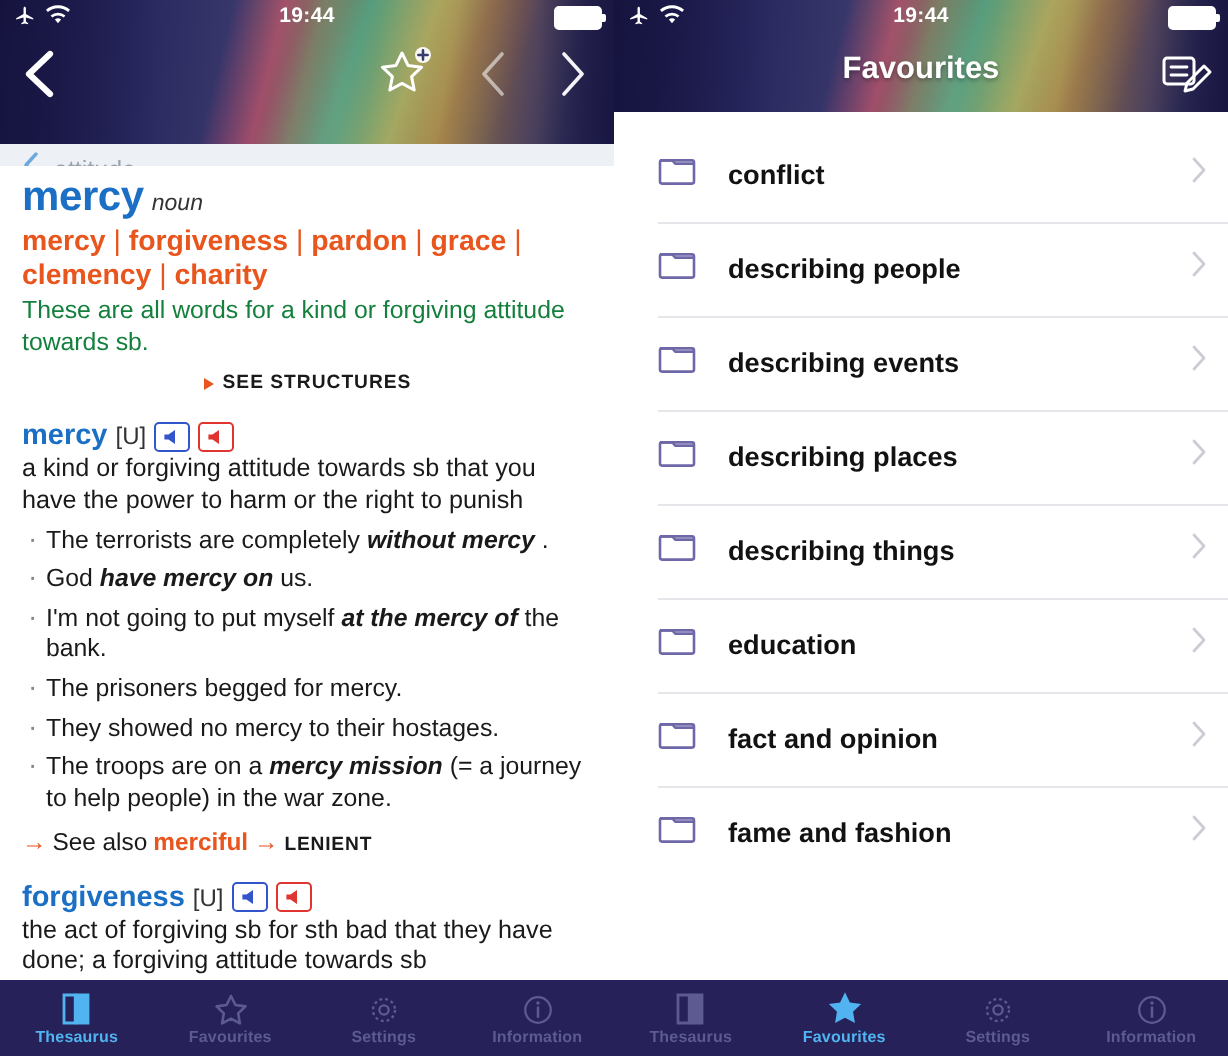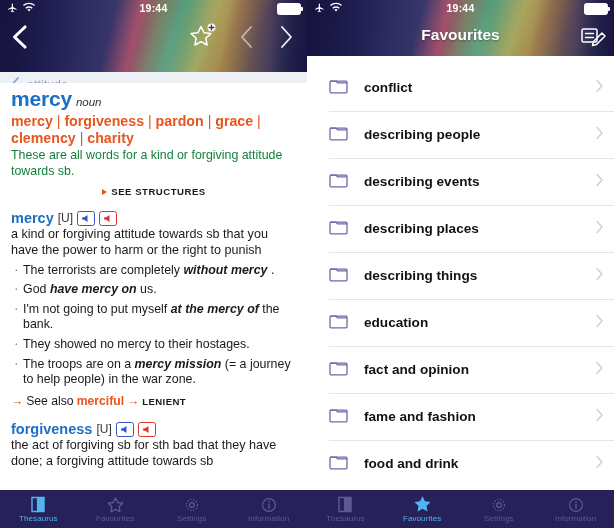--- a/index.html
+++ b/index.html
@@ -95,21 +95,21 @@
   .row.first:before { display: none; }
   .row .folder { flex: 0 0 auto; margin-right: 16px; }
   .row .rlabel { font-size: 13.6px; font-weight: bold; color: #121212; flex: 1; }
   .row .chev { flex: 0 0 auto; opacity: .5; }
 
   
   .tabbar {
     position: absolute; left: 0; right: 0; bottom: 0; height: 38px;
     background: #262259; display: flex; z-index: 6;
   }
-  .tab { flex: 1; display: flex; flex-direction: column; align-items: center; justify-content: center; gap: 1px; cursor: pointer; }
+  .tab { flex: 1; display: flex; flex-direction: column; align-items: center; justify-content: center; gap: 1px; cursor: pointer; font-weight: bold; }
   .tab .tlabel { font-size: 8px; color: #5d5a92; letter-spacing: .1px; }
   .tab.active .tlabel { color: #51b4f0; }
   .tab .ticon { height: 17px; display: flex; align-items: flex-end; }
 </style>
 </head>
 <body>
 
 <div id="root">
 
   <div class="phone left">
@@ -197,20 +197,21 @@
               <span class="spk red">
                 <svg width="10" height="9" viewBox="0 0 10 9">
                   <path d="M6.5 1L3.2 3.2H1.2v2.6h2L6.5 8z" fill="#e0342e"></path>
                 </svg>
               </span>
             </div>
             <div class="sense-def">a kind or forgiving attitude towards sb that you have the power to harm or the right to punish</div>
             <div class="ex">The terrorists are completely <b>without mercy</b> .</div>
             <div class="ex">God <b>have mercy on</b> us.</div>
             <div class="ex">I'm not going to put myself <b>at the mercy of</b> the bank.</div>
+            <div class="ex">The prisoners begged for mercy.</div>
             <div class="ex">They showed no mercy to their hostages.</div>
             <div class="ex">The troops are on a <b>mercy mission</b> (= a journey to help people) in the war zone.</div>
             <div class="seealso">
               <span class="arw">→</span>
               <span>See also</span>
               <span class="lnk">merciful</span>
               <span class="arw">→</span>
               <span class="xref">LENIENT</span>
             </div>
           </div>
@@ -391,30 +392,20 @@
           <div class="row">
             <span class="folder"><svg width="19" height="16" viewBox="0 0 19 16">
                 <path d="M1 3.2h6.2l1.4 1.6H18" fill="none" stroke="#6f68a8" stroke-width="1.3" stroke-linejoin="round"></path>
                 <rect x="1" y="3.2" width="17" height="11.6" rx="1" fill="none" stroke="#6f68a8" stroke-width="1.3"></rect>
               </svg></span>
             <span class="rlabel">fame and fashion</span>
             <span class="chev"><svg width="9" height="14" viewBox="0 0 9 14">
                 <path d="M2 1.5l5 5.5-5 5.5" fill="none" stroke="#9b9bb0" stroke-width="1.4" stroke-linecap="round" stroke-linejoin="round"></path>
               </svg></span>
           </div>
-          <div class="row">
-            <span class="folder"><svg width="19" height="16" viewBox="0 0 19 16">
-                <path d="M1 3.2h6.2l1.4 1.6H18" fill="none" stroke="#6f68a8" stroke-width="1.3" stroke-linejoin="round"></path>
-                <rect x="1" y="3.2" width="17" height="11.6" rx="1" fill="none" stroke="#6f68a8" stroke-width="1.3"></rect>
-              </svg></span>
-            <span class="rlabel">food and drink</span>
-            <span class="chev"><svg width="9" height="14" viewBox="0 0 9 14">
-                <path d="M2 1.5l5 5.5-5 5.5" fill="none" stroke="#9b9bb0" stroke-width="1.4" stroke-linecap="round" stroke-linejoin="round"></path>
-              </svg></span>
-          </div>
         </div>
     </div>
 
     <div class="tabbar" id="tabbar-right">
         <div class="tab">
           <span class="ticon">
             <svg width="15" height="17" viewBox="0 0 15 17">
               <path d="M1 1.5h5.6v14H1z" fill="none" stroke="#5d5a92" stroke-width="1.4"></path>
               <path d="M7.4 1.5H13v14H7.4z" fill="#5d5a92" stroke="#5d5a92" stroke-width="1.4"></path>
             </svg>

